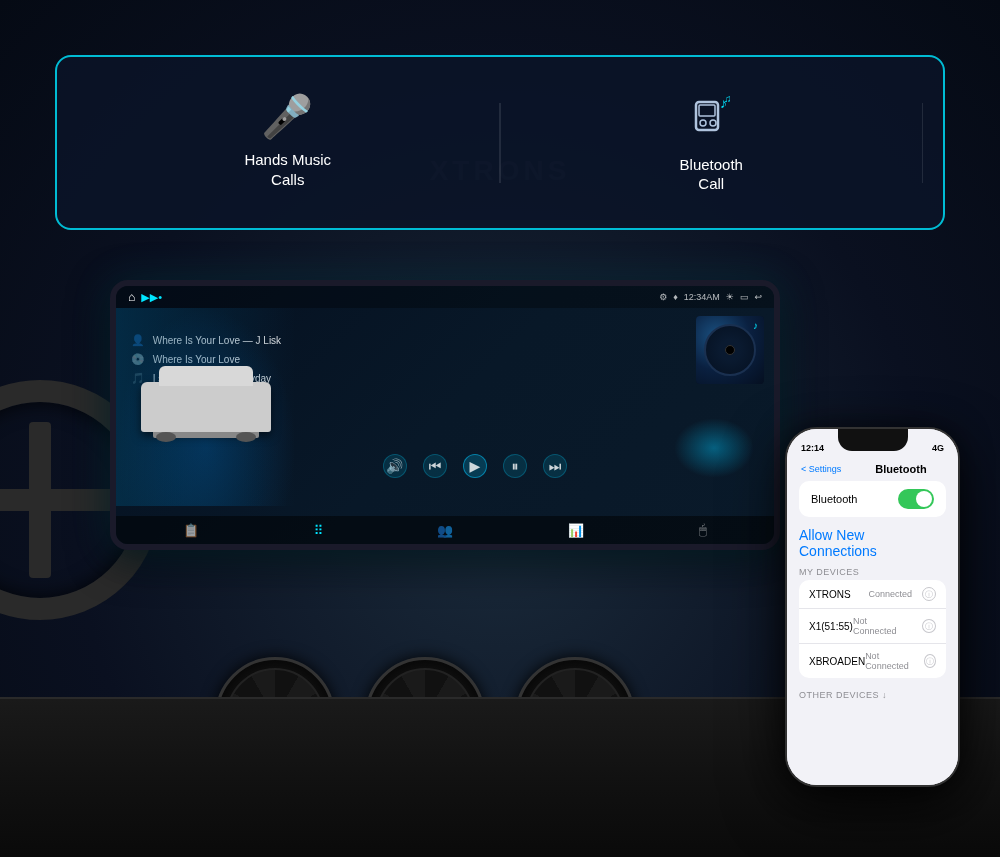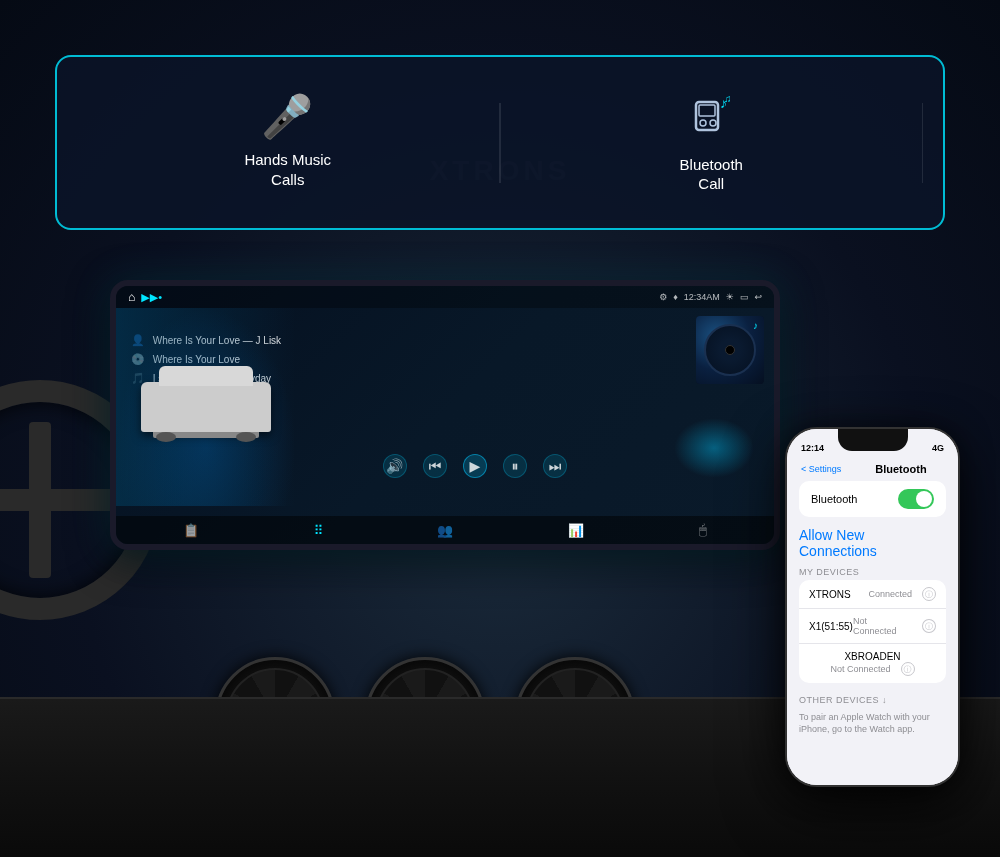--- a/index.html
+++ b/index.html
@@ -425,21 +425,21 @@
 
     .device-row {
       display: flex;
       align-items: center;
       justify-content: space-between;
       background: #fff;
       padding: 7px 10px;
       border-bottom: 0.5px solid #e5e5ea;
     }
     .device-row:first-child { border-radius: 10px 10px 0 0; }
-    .device-row:last-child { border-radius: 0 0 10px 10px; border-bottom: none; flex-direction: column; }
+    .device-row:last-child { border-radius: 0 0 10px 10px; border-bottom: none; }
     .device-name { font-size: 10px; color: #000; }
     .device-status { font-size: 9px; color: #8e8e93; }
     .device-info-btn {
       width: 14px;
       height: 14px;
       border-radius: 50%;
       border: 1.5px solid #c7c7cc;
       display: flex;
       align-items: center;
       justify-content: center;
@@ -661,19 +661,18 @@
             <span class="device-name">XBROADEN</span>
             <div class="device-row-inner">
               <span class="device-status">Not Connected</span>
               <div class="device-info-btn">ⓘ</div>
             </div>
           </div>
         </div>
 
         <div class="other-section">
           <div class="section-header">OTHER DEVICES ↓</div>
-          <div class="other-desc">To pair an Apple Watch with your iPhone, go to the Watch app.</div>
         </div>
 
       </div>
     </div>
   </div>
 </div>
 
 </body></html>

